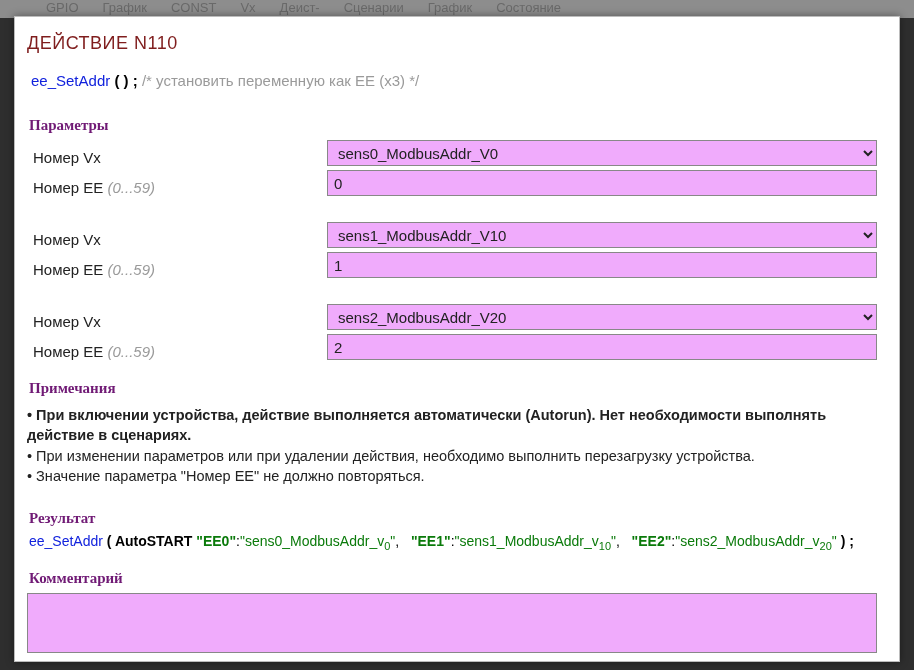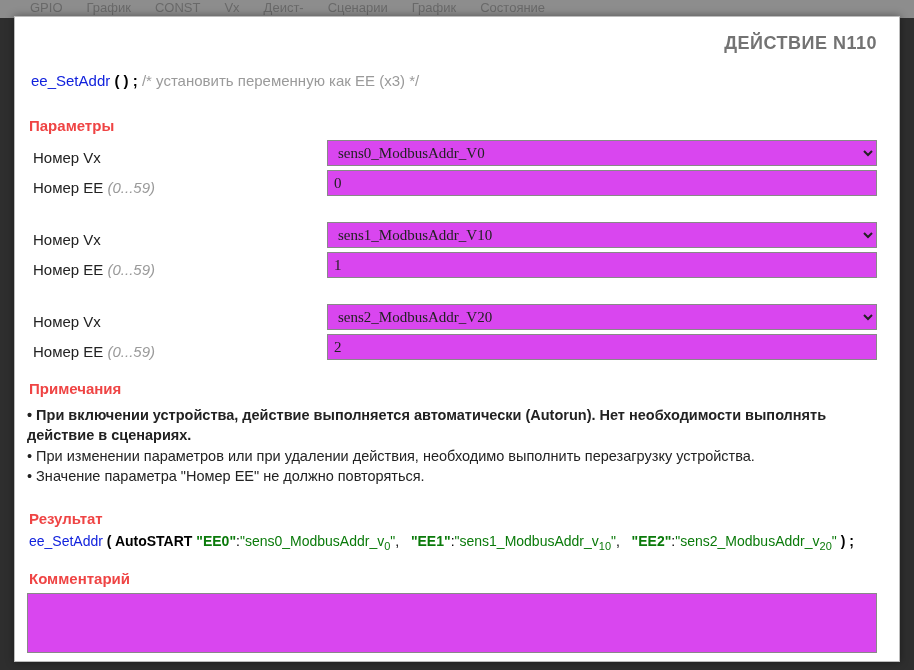--- a/index.html
+++ b/index.html
@@ -13,60 +13,61 @@
   }
   .backdrop {
     position: absolute; inset: 0;
     background: #2e2e2e;
   }
   .bg-tabs {
     position: absolute; top: 0; left: 0; right: 0;
     height: 18px;
     display: flex;
     gap: 24px;
-    padding-left: 30px;
+    padding-left: 46px;
     color: #9a9a9a;
     font-size: 13px;
     background: #dcdcdc;
     filter: blur(0.3px);
     opacity: 0.55;
     align-items: flex-start;
   }
   .modal {
     position: absolute;
     left: 14px; right: 14px; top: 16px; bottom: 8px;
     background: #ffffff;
     border: 1px solid #bcbcbc;
     box-shadow: 0 0 8px rgba(0,0,0,0.4);
     overflow-y: scroll;
     padding: 10px 18px 10px 8px;
   }
   .modal-inner { padding: 0 4px; }
   h2.title {
-    text-align: right;
+    text-align: left;
     font-size: 18px;
-    font-weight: bold;
+    font-weight: normal;
     margin: 6px 0 18px 0;
     letter-spacing: 0.5px;
-    color: #737373;
+    color: #7f1d1d;
   }
   .code-line {
     font-family: Arial, sans-serif;
     font-size: 15px;
     margin: 0 0 28px 4px;
   }
   .fn-name { color: #1122dd; }
   .fn-paren { color: #000; font-weight: bold; }
   .fn-semi { color: #000; font-weight: bold; }
   .fn-comment { color: #9a9a9a; text-align: center; }
   .section-head {
     font-weight: bold;
     font-size: 15px;
     margin: 6px 0 6px 2px;
-    color: #ef4444;
+    color: #701a75;
+    font-family: Liberation Serif, serif;
   }
   .params { margin-bottom: 14px; }
   .param-row {
     display: flex;
     align-items: flex-end;
     margin: 4px 0;
   }
   .param-label {
     flex: 0 0 300px;
     padding-left: 6px;
@@ -74,25 +75,25 @@
     color: #222;
   }
   .param-hint {
     color: #9a9a9a;
     font-style: italic;
     margin-top: 20px;
   }
   .param-control { flex: 1; }
   select, input[type="text"], textarea {
     width: 100%;
-    font-family: Liberation Serif, serif;
+    font-family: Liberation Sans, sans-serif;
     font-size: 15px;
     padding: 3px 6px;
     border: 1px solid #888;
-    background: #d946ef;
+    background: #f0abfc;
     color: #222;
   }
   select { height: 26px; }
   input[type="text"] { height: 26px; }
   .group-gap { height: 18px; }
   .notes {
     margin-top: 18px;
     font-size: 14.5px;
     line-height: 1.4;
     color: #222;

